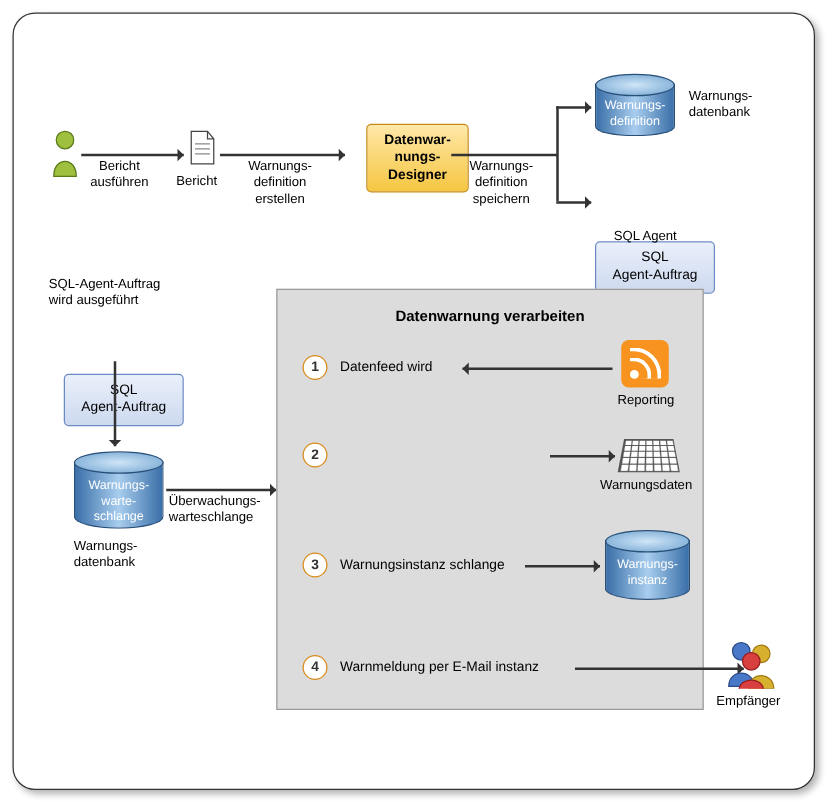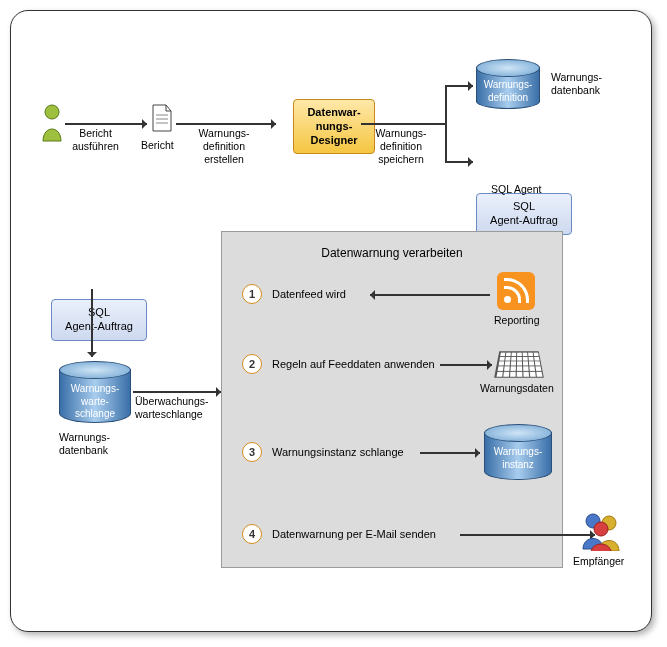--- a/index.html
+++ b/index.html
@@ -67,21 +67,21 @@
   }
   .big-panel {
     position:absolute;
     border:1px solid #9a9a9a;
     background:#dcdcdc;
     left:210px; top:220px;
     width:340px; height:335px;
   }
   .big-panel .title {
     text-align:center;
-    font-weight:normal;
+    font-weight:bold;
     font-size:12px;
     margin-top:14px;
   }
   .step {
     position:absolute;
     left:20px;
     display:flex;
     align-items:center;
     gap:10px;
   }
@@ -178,20 +178,21 @@
         <div class="top"></div>
         <div class="body"></div>
         <div class="txt">Warnungs-<br>definition</div>
       </div>
   </div>
   <div class="lbl" style="left:540px;top:60px;width:65px;text-align:left">Warnungs-<br>datenbank</div>
 
   <div class="node box blue" style="left:465px;top:138px;width:78px"><span>SQL<br>Agent-Auftrag</span></div>
   <div class="lbl" style="left:480px;top:172px">SQL Agent</div>
 
+  <div class="lbl" style="left:28px;top:210px;width:110px;text-align:left">SQL-Agent-Auftrag<br>wird ausgeführt</div>
   <div class="node box blue" style="left:40px;top:244px;width:78px"><span>SQL<br>Agent-Auftrag</span></div>
   <div class="arrow v" style="left:80px;top:278px;height:68px">
       <div class="head d"></div>
     </div>
 
   <div class="node" style="left:48px;top:350px">
     <div class="cyl" style="width:72px;height:62px">
         <div class="top"></div>
         <div class="body"></div>
         <div class="txt" style="top:22px">Warnungs-<br>warte-<br>schlange</div>
@@ -216,21 +217,20 @@
       </div>
     <div class="node" style="left:275px;top:40px">
         <div class="rss">
           <div class="dot"></div>
         </div>
       </div>
     <div class="lbl" style="left:272px;top:82px">Reporting</div>
 
     <div class="step" style="top:122px">
       <div class="step-num">2</div>
-      <span>Regeln auf Feeddaten anwenden</span>
     </div>
     <div class="arrow" style="left:218px;top:132px;width:52px">
         <div class="head r"></div>
       </div>
     <div class="node" style="left:275px;top:115px">
         <div class="grid-icon"></div>
       </div>
     <div class="lbl" style="left:258px;top:150px">Warnungsdaten</div>
 
     <div class="step" style="top:210px">
@@ -243,21 +243,21 @@
     <div class="node" style="left:262px;top:192px">
       <div class="cyl" style="width:68px;height:56px">
           <div class="top"></div>
           <div class="body"></div>
           <div class="txt" style="top:22px">Warnungs-<br>instanz</div>
         </div>
     </div>
 
     <div class="step" style="top:292px">
       <div class="step-num">4</div>
-      <span>Datenwarnung per E-Mail senden</span>
+      <span>Warnmeldung per E-Mail instanz</span>
     </div>
     <div class="arrow" style="left:238px;top:302px;width:135px">
         <div class="head r"></div>
       </div>
   </div>
 
   <div class="node people" style="left:568px;top:500px">
     <svg viewBox="0 0 44 40">
       <circle cx="14" cy="10" r="7" fill="#4a78c8" stroke="#2a4a88"></circle>
         <path d="M4 38 C4 24 24 24 24 38 Z" fill="#4a78c8" stroke="#2a4a88"></path>

